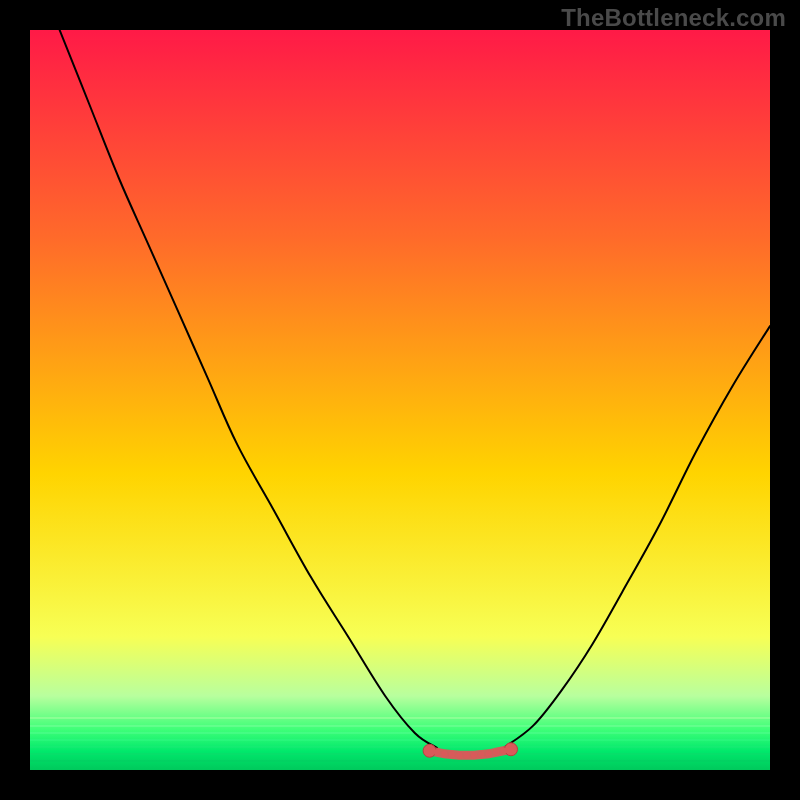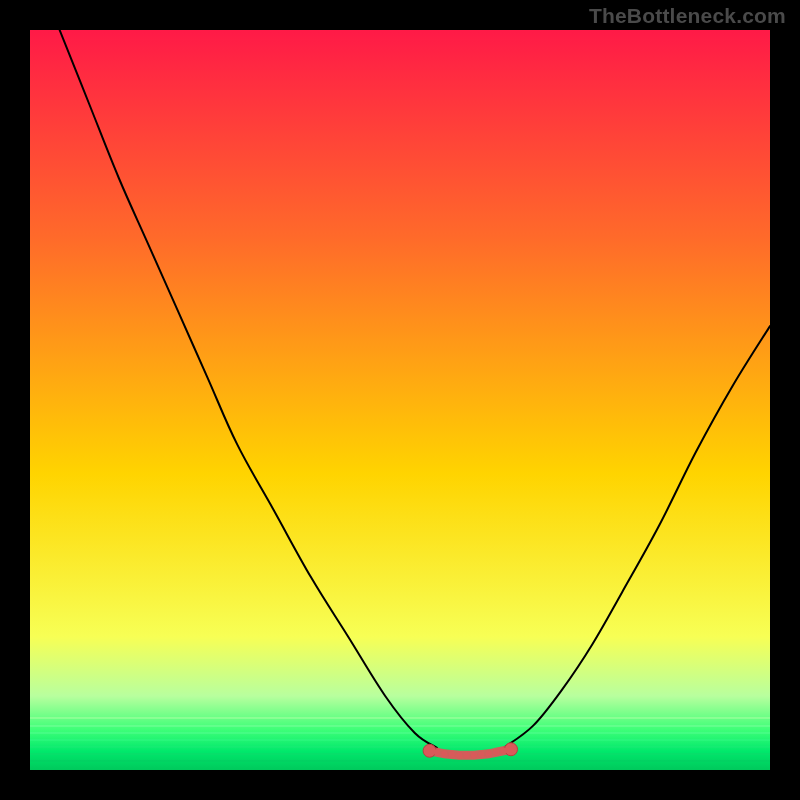--- a/index.html
+++ b/index.html
@@ -15,21 +15,21 @@
     position: relative;
     width: 800px;
     height: 800px;
     background: #000;
   }
   .watermark {
     position: absolute;
     top: 4px;
     right: 14px;
     color: #4a4a4a;
-    font-size: 21px;
+    font-size: 24px;
     font-weight: 600;
     letter-spacing: 0.2px;
     z-index: 5;
   }
   .inner {
     position: absolute;
     left: 30px;
     top: 30px;
     width: 740px;
     height: 740px;

